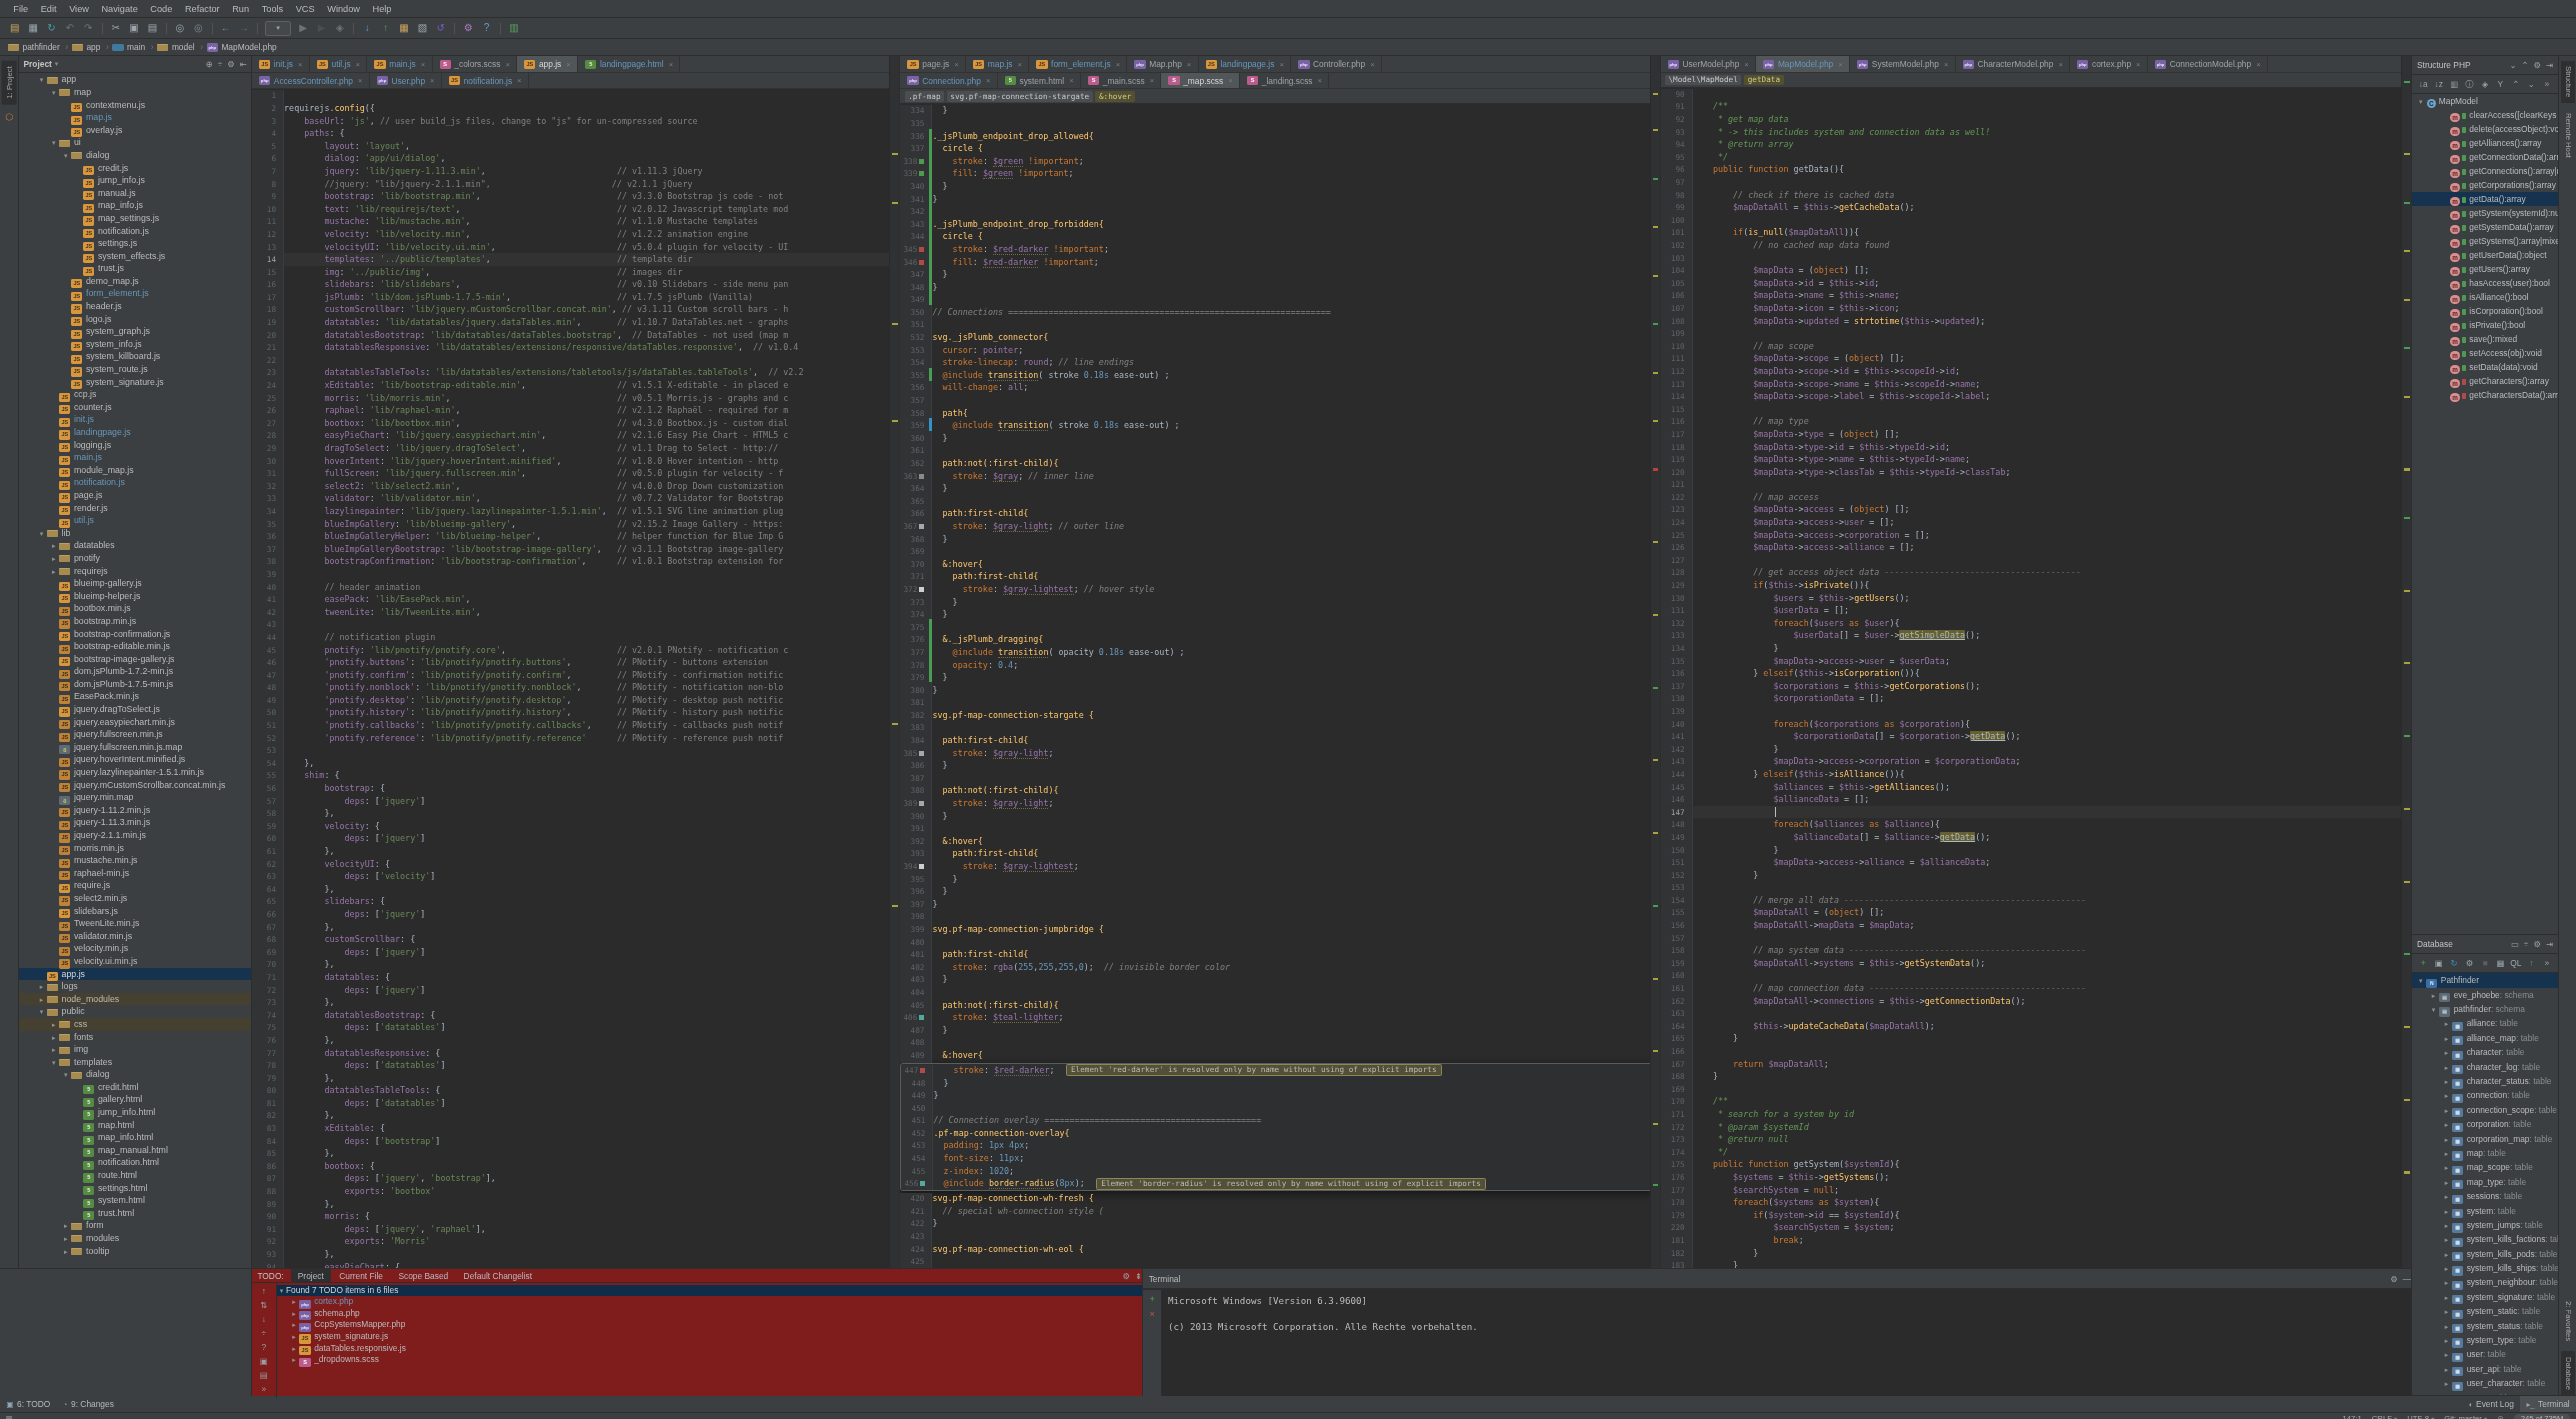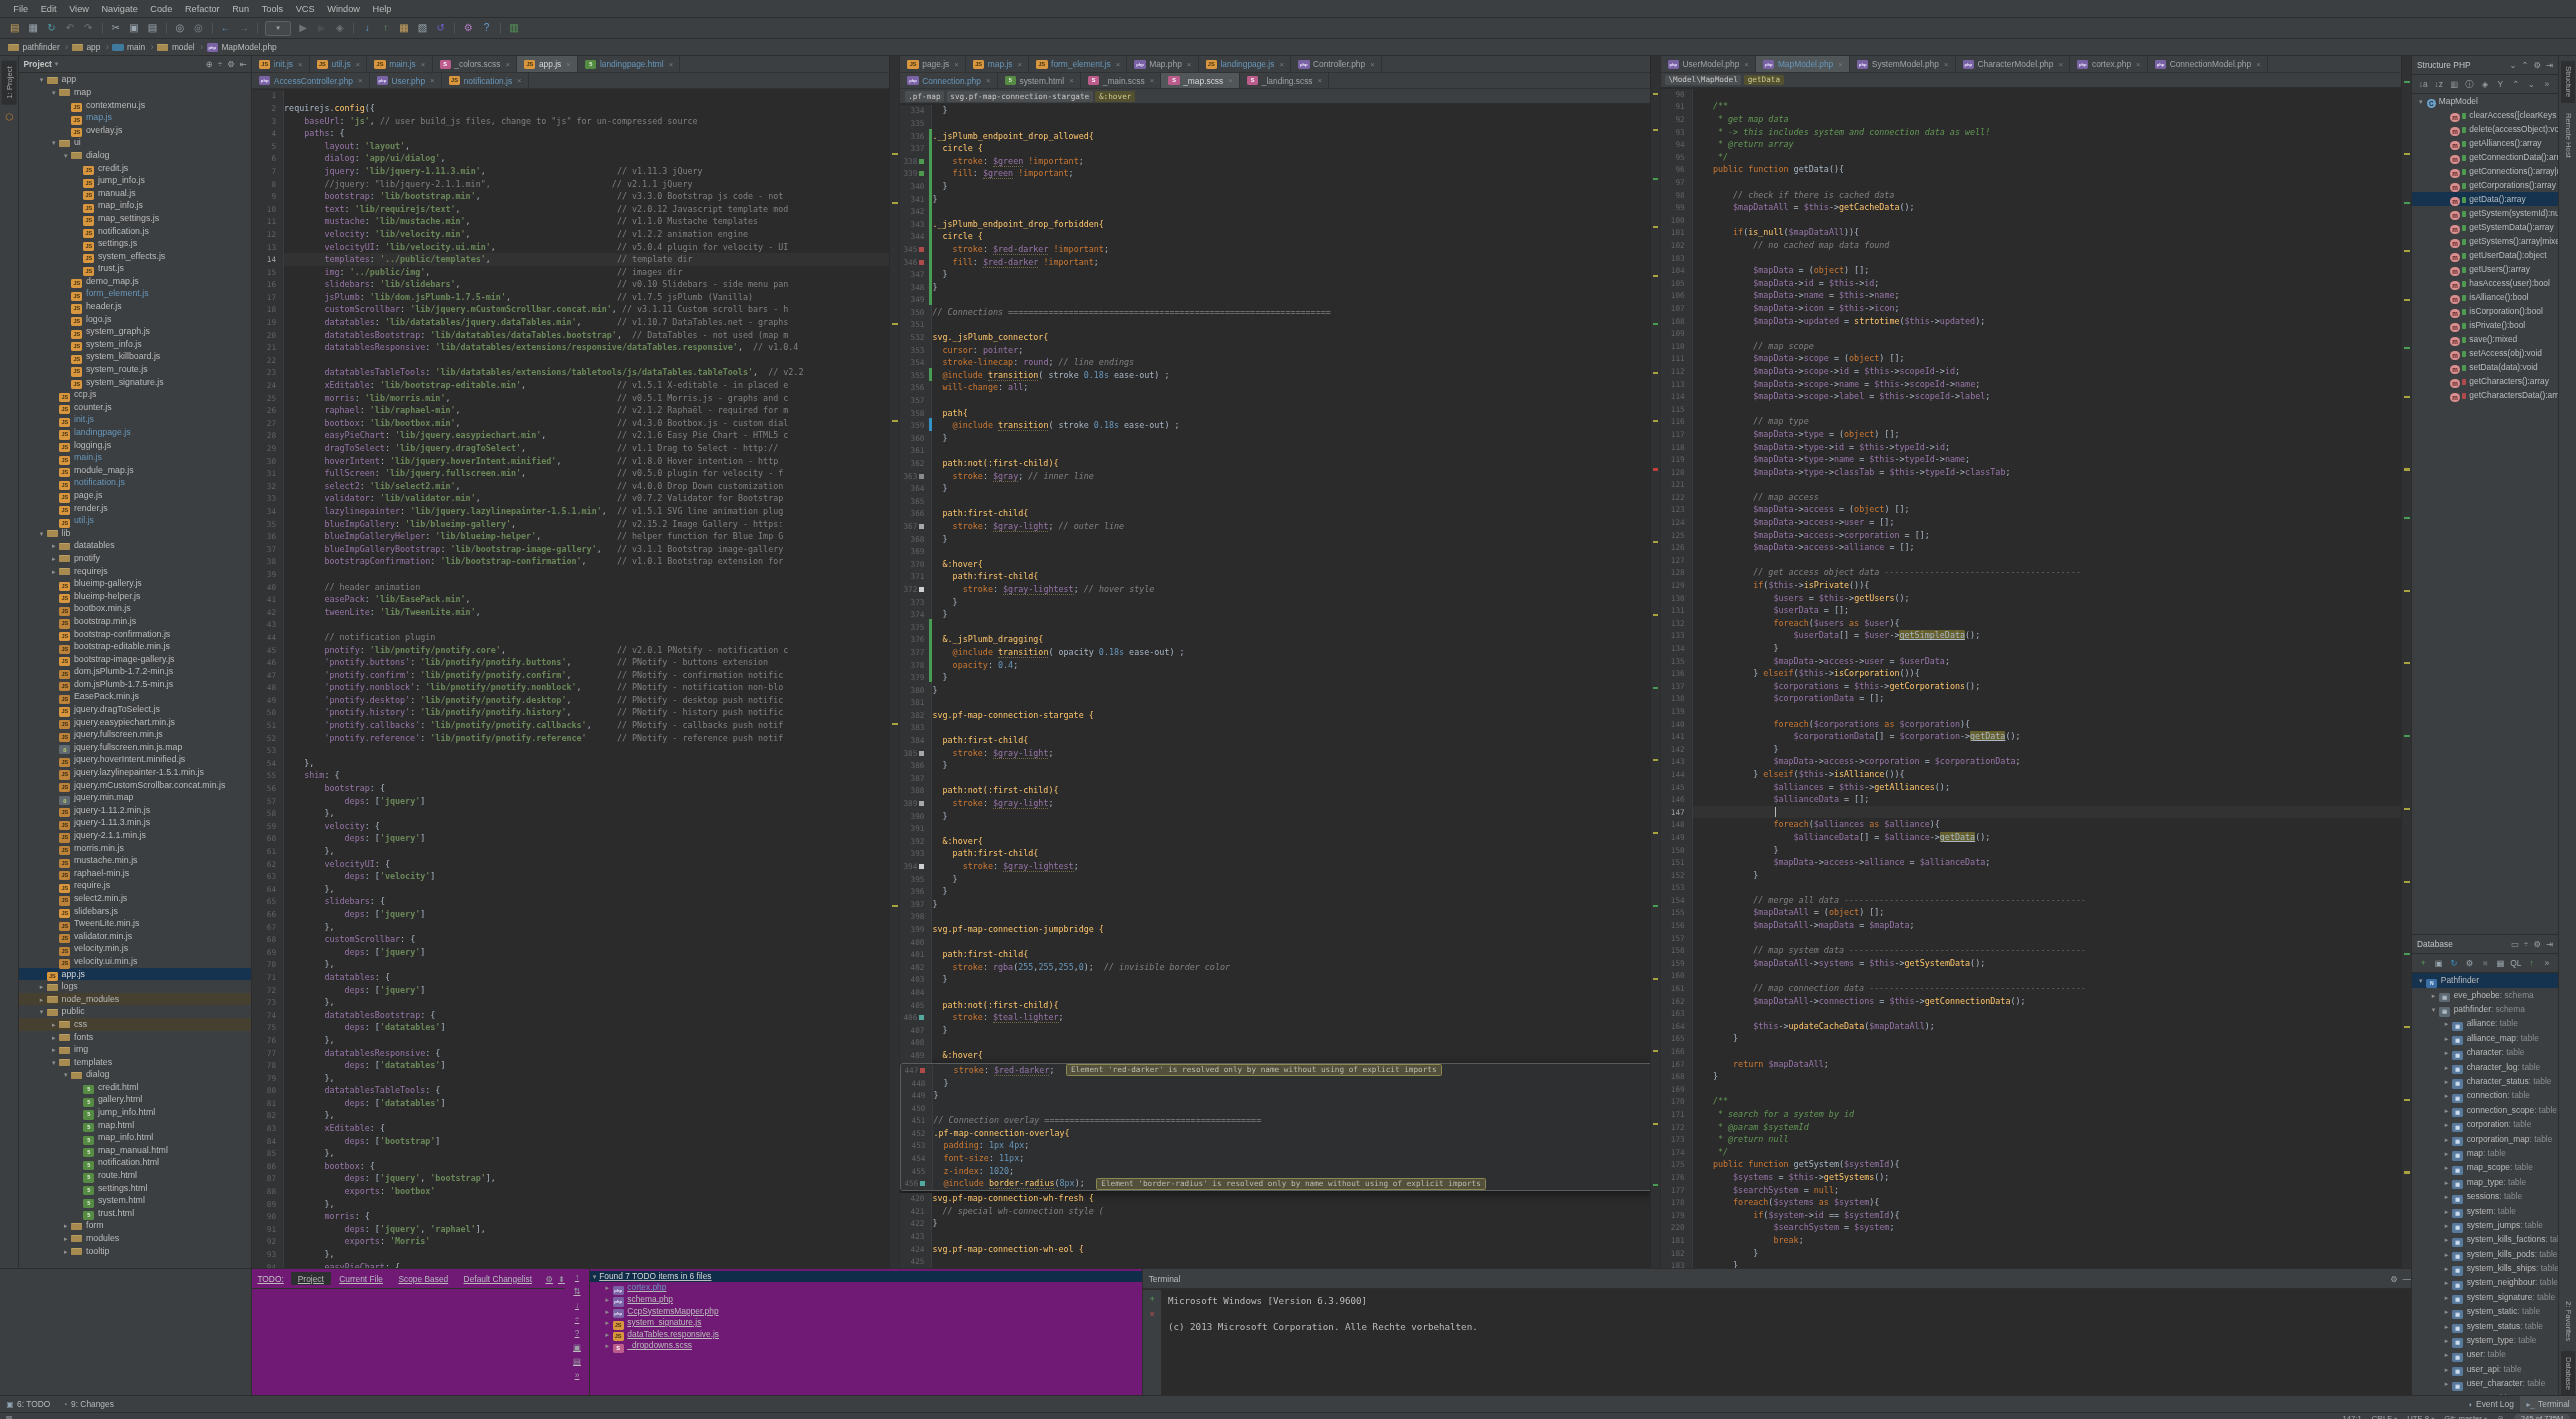--- a/index.html
+++ b/index.html
@@ -70,21 +70,21 @@
   .chip.olv{background:#52502e;color:#cfc98f;}
   .codewrap{position:relative;flex:1;overflow:hidden;font-family:"DejaVu Sans Mono",monospace;font-size:8.4px;}
   .crow{height:12.6px;line-height:12.6px;white-space:pre;position:relative;}
   .crow.cur{background:#323232;}
   .gut{display:inline-block;width:32px;padding-right:7px;box-sizing:border-box;text-align:right;color:#606366;
        background:#313335;border-right:0.7px solid #3a3d3f;font-size:7.7px;}
   .crow.cur .gut{color:#a4a3a3;}
   .sw{display:inline-block;width:5px;height:5px;margin-left:2.1px;vertical-align:0px;}
   .codeln{color:#a9b7c6;}
   .k{color:#cc7832;}
-  .s{color:#6a8759;font-weight:bold;}
+  .s{color:#6a8759;}
   .c{color:#808080;}
   .c.i{font-style:italic;}
   .d{color:#629755;font-style:italic;}
   .dt{color:#629755;}
   .v{color:#9876aa;}
   .v2{color:#9876aa;}
   .fl{color:#9876aa;}
   .n{color:#6897bb;}
   .f{color:#ffc66d;}
   .sel{color:#ffc66d;}
@@ -113,21 +113,21 @@
   .ci{display:inline-block;width:9.2px;height:9.2px;border-radius:50%;background:#6fa2c9;color:#123;
       font:bold 6.3px/9.2px "Liberation Sans",sans-serif;text-align:center;margin:0 2.8px 0 1.4px;vertical-align:-1.4px;}
   .lk{display:inline-block;width:4.2px;height:5.6px;margin:0 3.5px 0 0.7px;border-radius:0.7px;vertical-align:-0.7px;}
   .lk-g{background:#4e9a51;}
   .lk-r{background:#b14a4a;}
   .dbrow{height:14.4px;line-height:14.4px;white-space:nowrap;font-size:8.4px;color:#bbbbbb;}
   .dbrow.sel{background:#15324f;}
   .dbsuf{color:#8a8f94;}
   
   .blspacer{width:251px;background:#3c3f41;border-right:0.7px solid #2d2d2d;}
-  .todo{width:891px;background:#701a75;border-right:0.7px solid #2d2d2d;display:flex;flex-direction:row;text-decoration:underline;}
+  .todo{width:891px;background:#7f1d1d;border-right:0.7px solid #2d2d2d;display:flex;flex-direction:column;}
   .thead{height:18.3px;display:flex;align-items:center;padding-left:5.6px;font-size:8.4px;border-bottom:0.7px solid #2d2d2d;}
   .ttab{padding:1.4px 7px;margin-right:1.4px;color:#b6bbc0;}
   .ttab.sel{background:#2d2f30;border-radius:1.4px;}
   .tbody{flex:1;display:flex;}
   .tside{width:24px;border-right:0.7px solid #2d2d2d;display:flex;flex-direction:column;align-items:center;padding-top:2.8px;}
   .tside span{height:14px;color:#9aa0a6;font-size:8.4px;}
   .tlist{flex:1;font-size:8.4px;padding-top:1.4px;}
   .todorow{height:11.6px;line-height:11.6px;white-space:nowrap;}
   .todorow.sum{background:#0f2d49;color:#d5d5d5;}
   .todorow.fb{color:#6897bb;}

